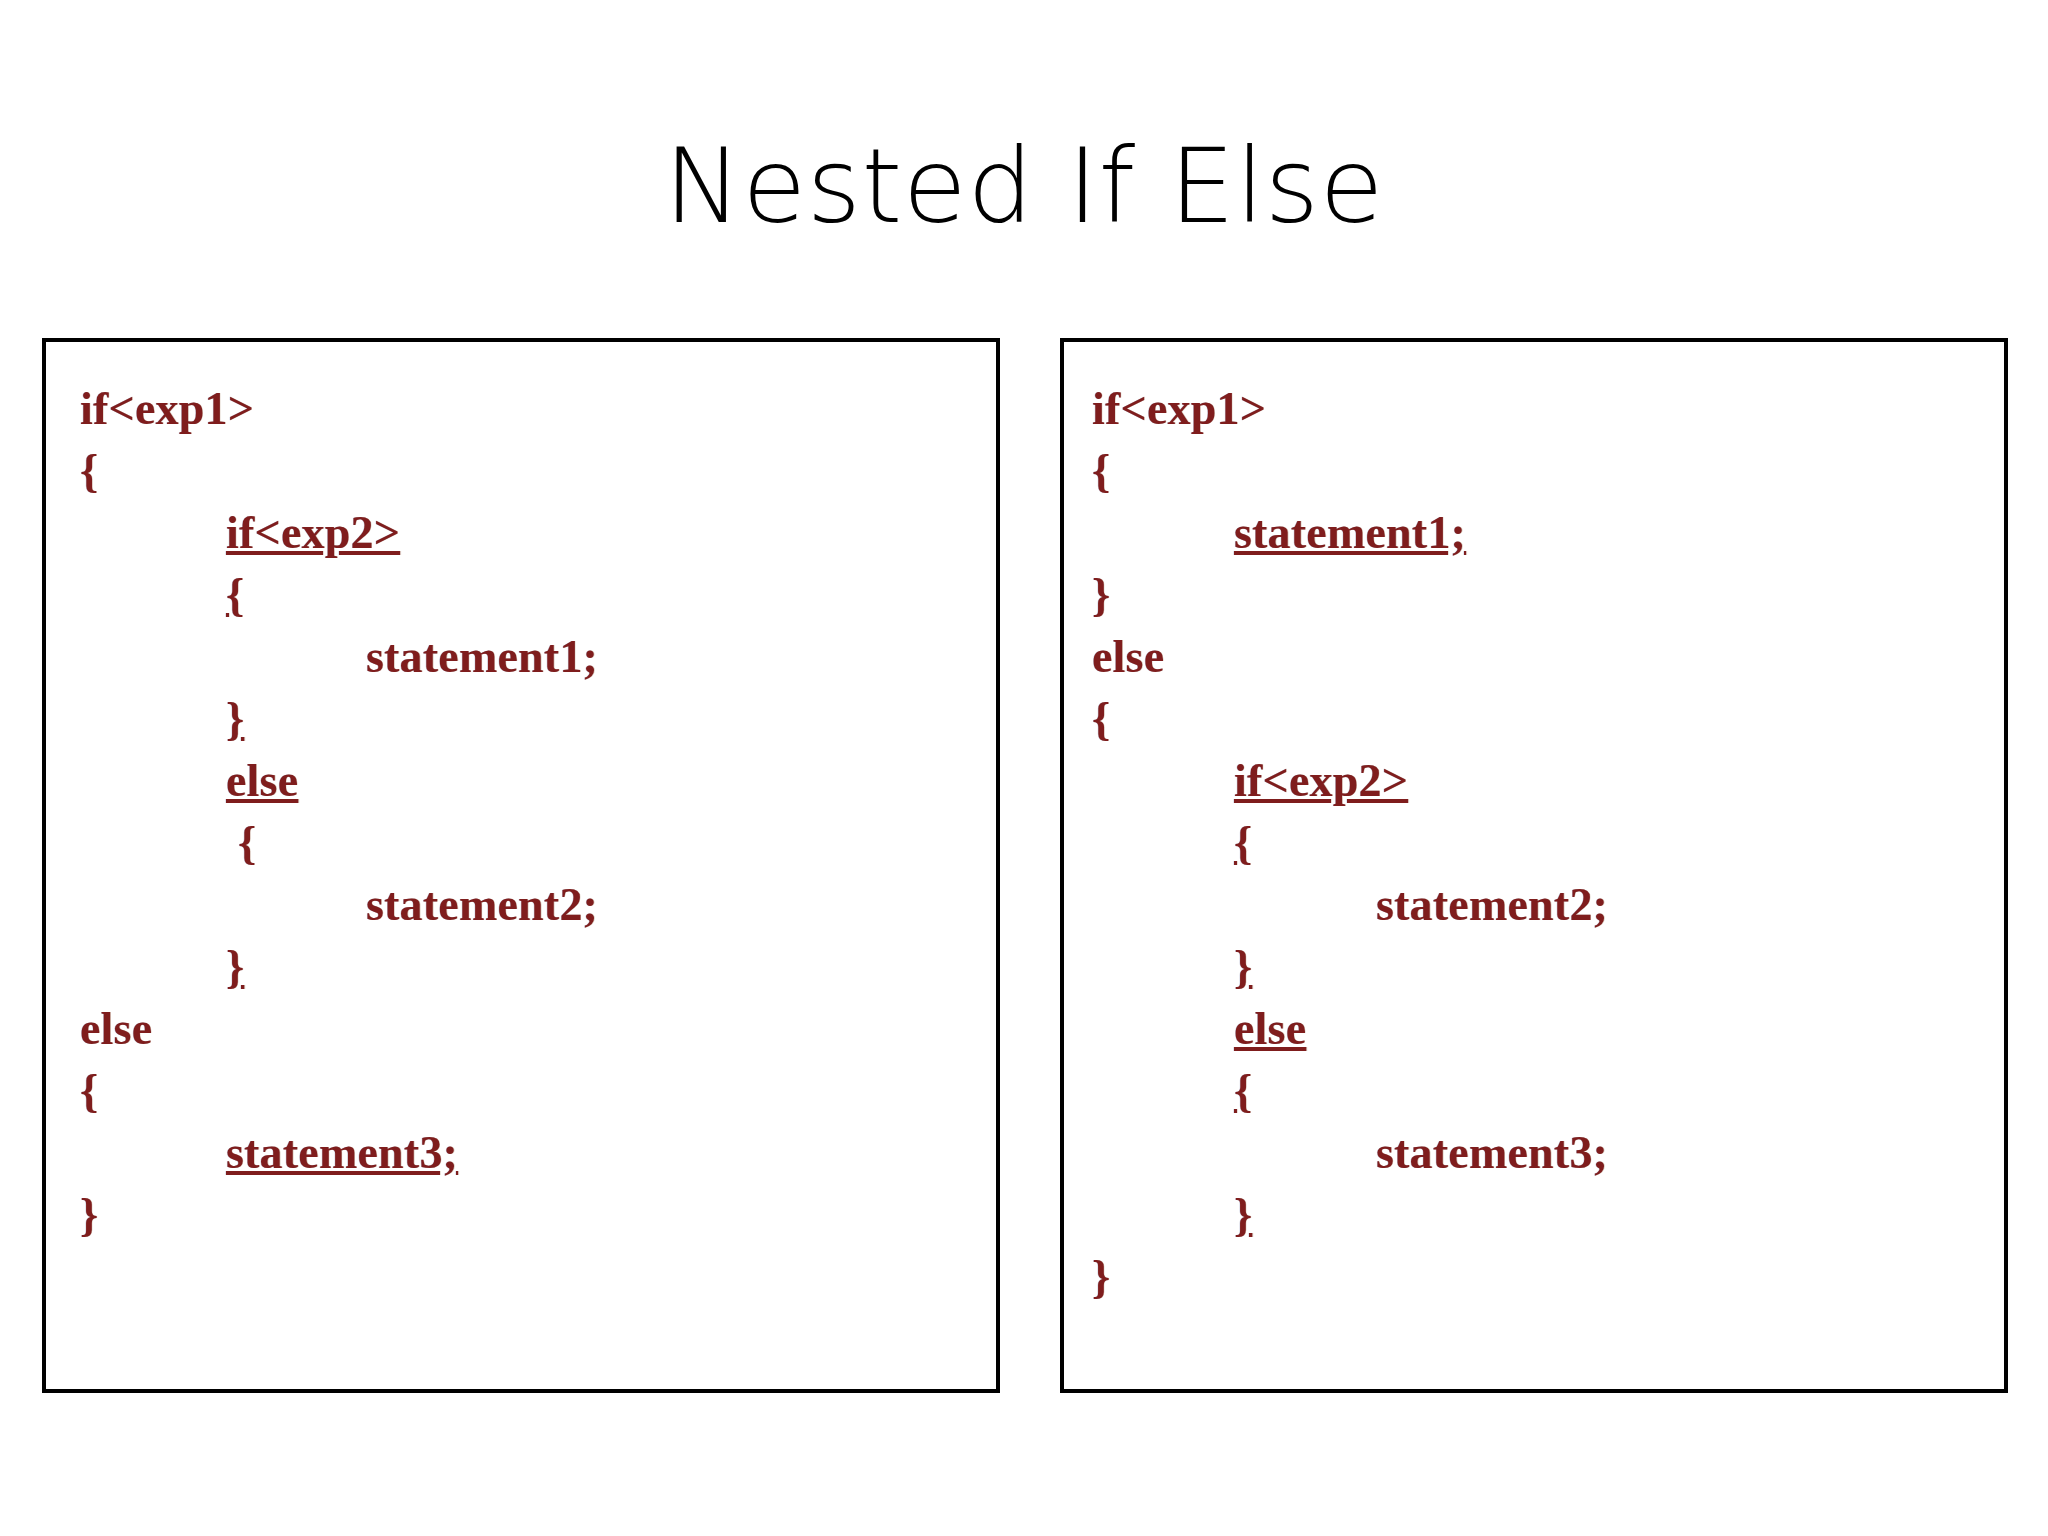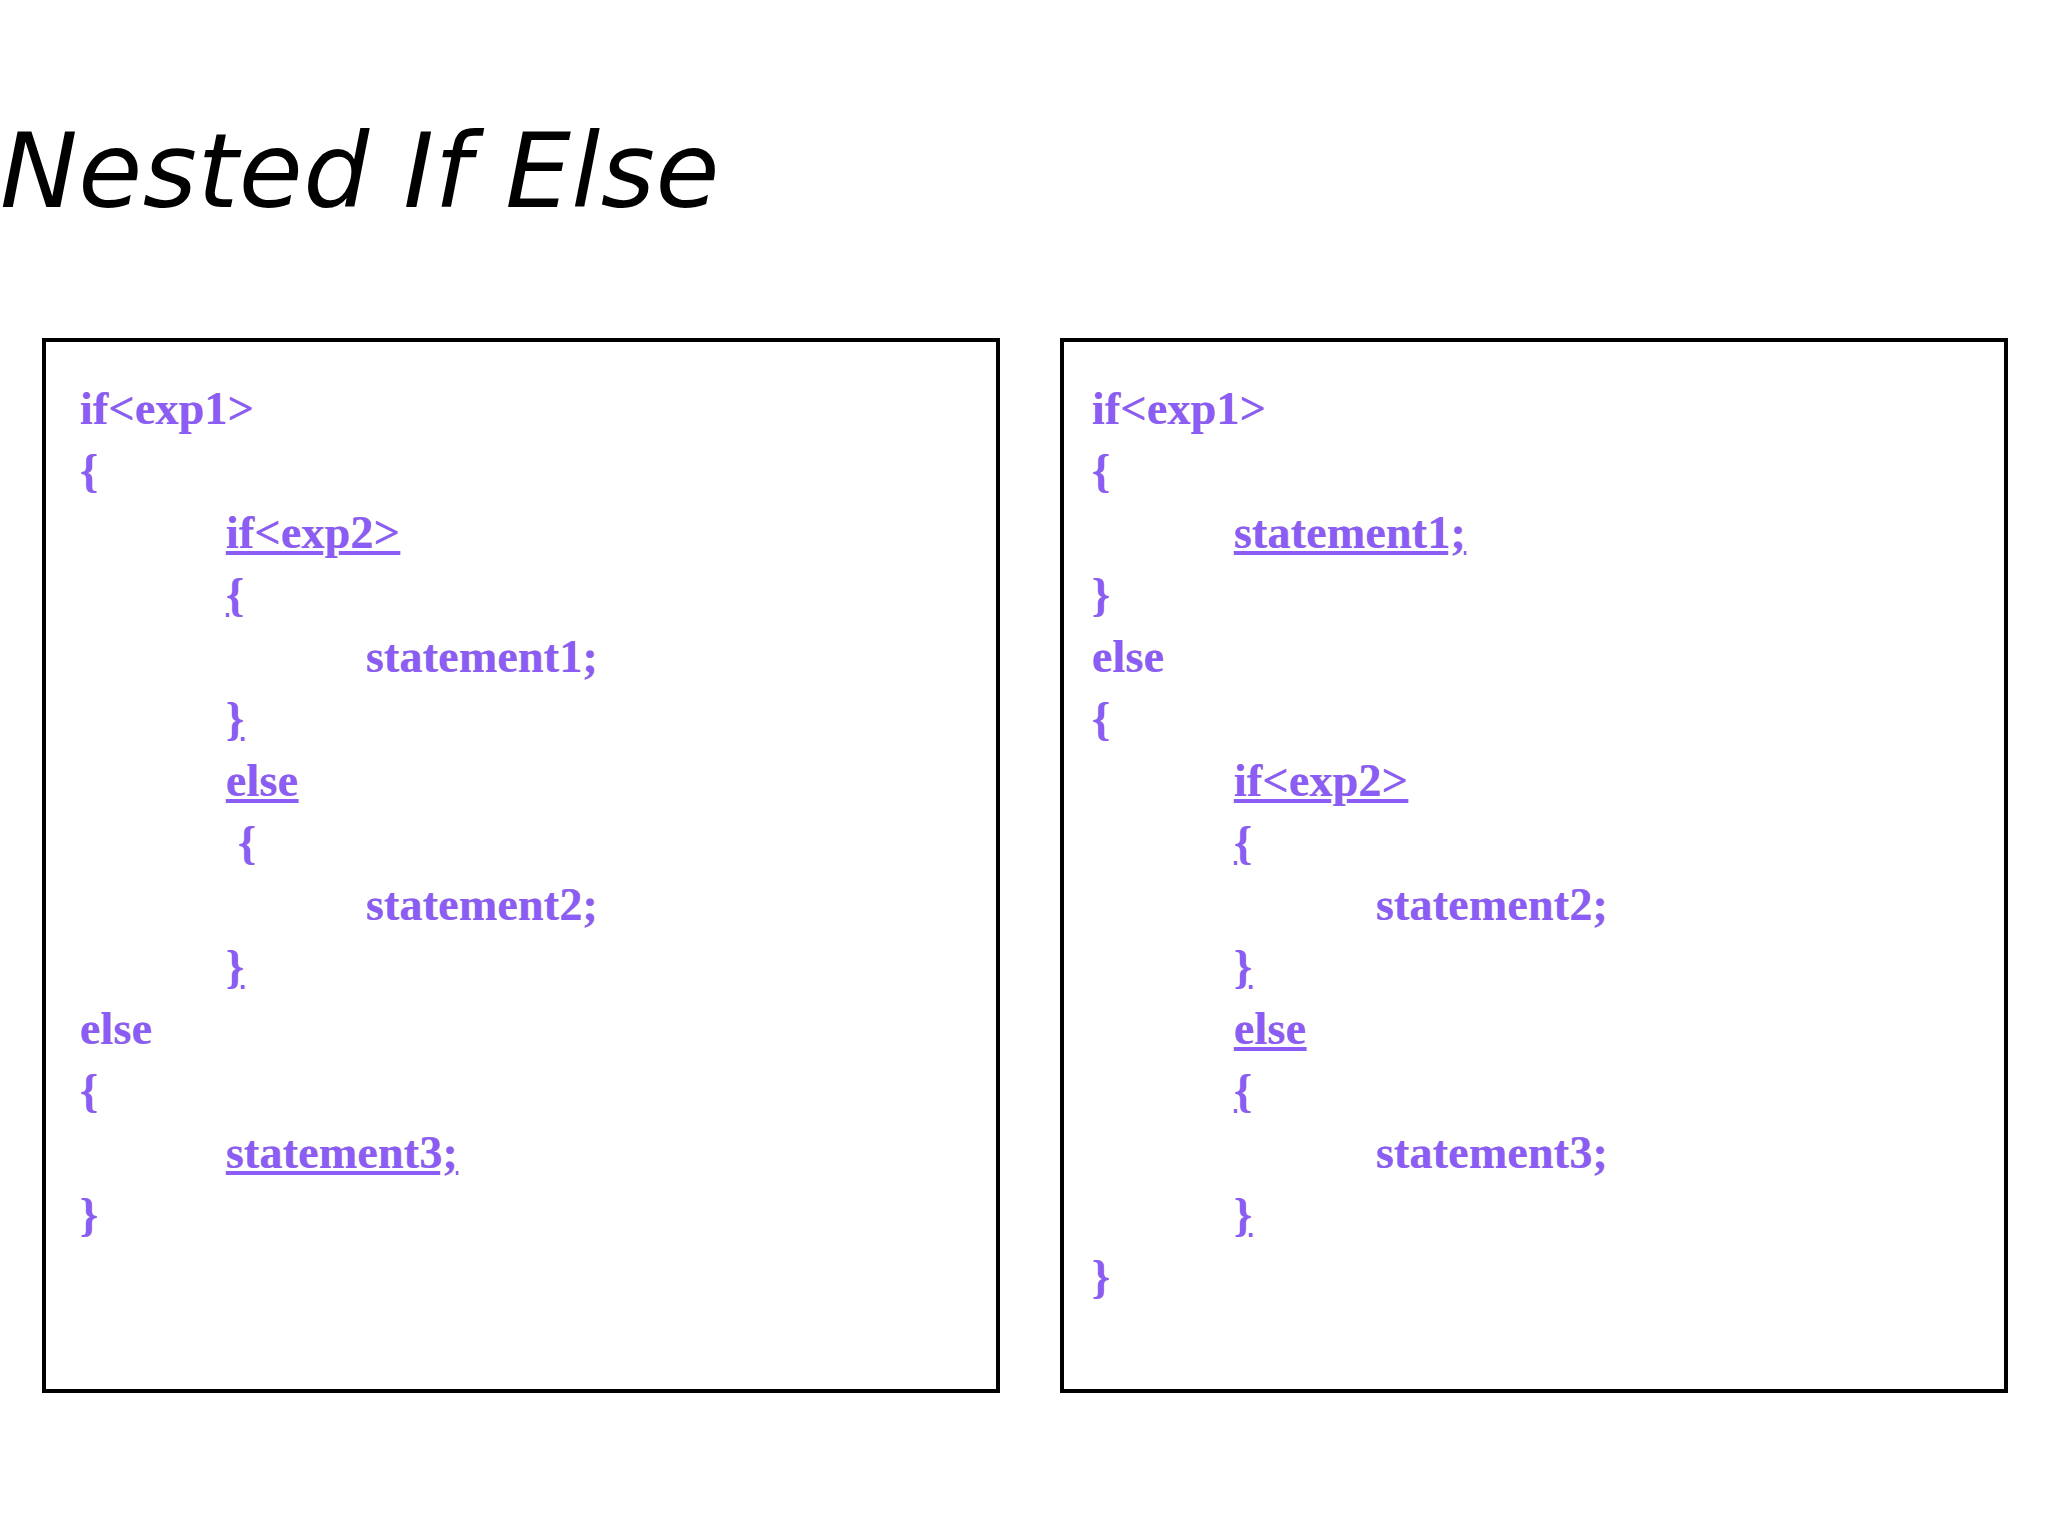--- a/index.html
+++ b/index.html
@@ -13,31 +13,30 @@
     height: 1536px;
     position: relative;
     overflow: hidden;
     font-family: "Liberation Sans", sans-serif;
   }
 
   
   .slide-title {
     position: absolute;
     left: 0;
-    top: 117px;
+    top: 132px;
     width: 2048px;
-    text-align: left;
+    text-align: center;
     font-family: "DejaVu Sans", sans-serif;
     font-weight: 300;
     font-size: 104px;
     line-height: 108px;
     letter-spacing: 0.5px;
     color: #000000;
     white-space: nowrap;
-    font-style: italic;
   }
 
   
   .code-panel {
     position: absolute;
     box-sizing: border-box;
     background: #ffffff;
     border: 4px solid #000000;
     overflow: hidden;
   }
@@ -50,21 +49,21 @@
     top: 0;
     padding: 36px 0 0 0;
     width: 100%;
   }
 
   .code-line {
     font-family: "Liberation Serif", "DejaVu Serif", serif;
     font-weight: bold;
     font-size: 46px;
     line-height: 62px;
-    color: #8b5cf6;
+    color: #7f1d1d;
     white-space: pre;
     letter-spacing: 0.2px;
     text-shadow: 0.6px 0 0 rgba(120,70,20,0.28), -0.5px 0 0 rgba(30,40,110,0.25);
   }
 
   
   .ind-0  { padding-left: 34px; }   
   .ind-1  { padding-left: 180px; text-decoration: underline; }
   .ind-1b { padding-left: 192px; }  
   .ind-2  { padding-left: 320px; }

